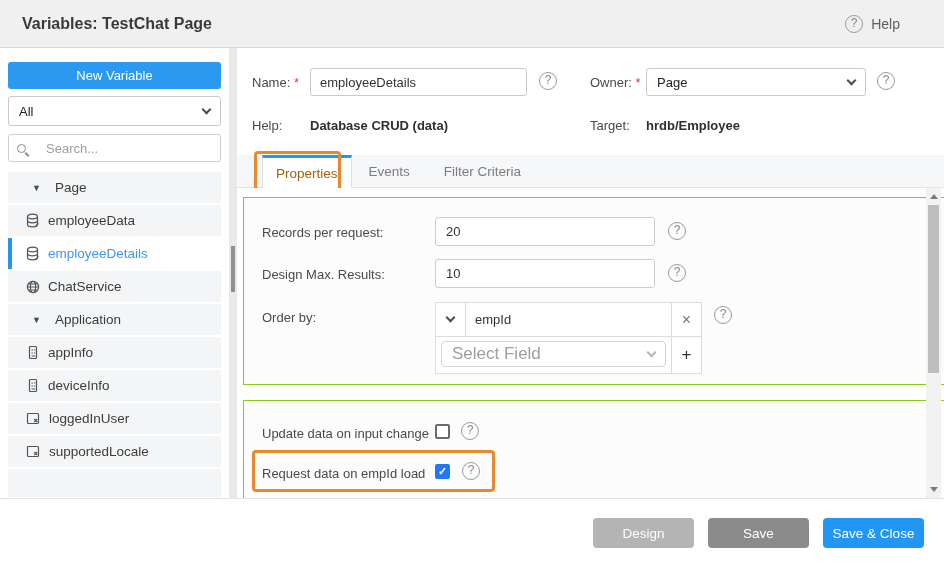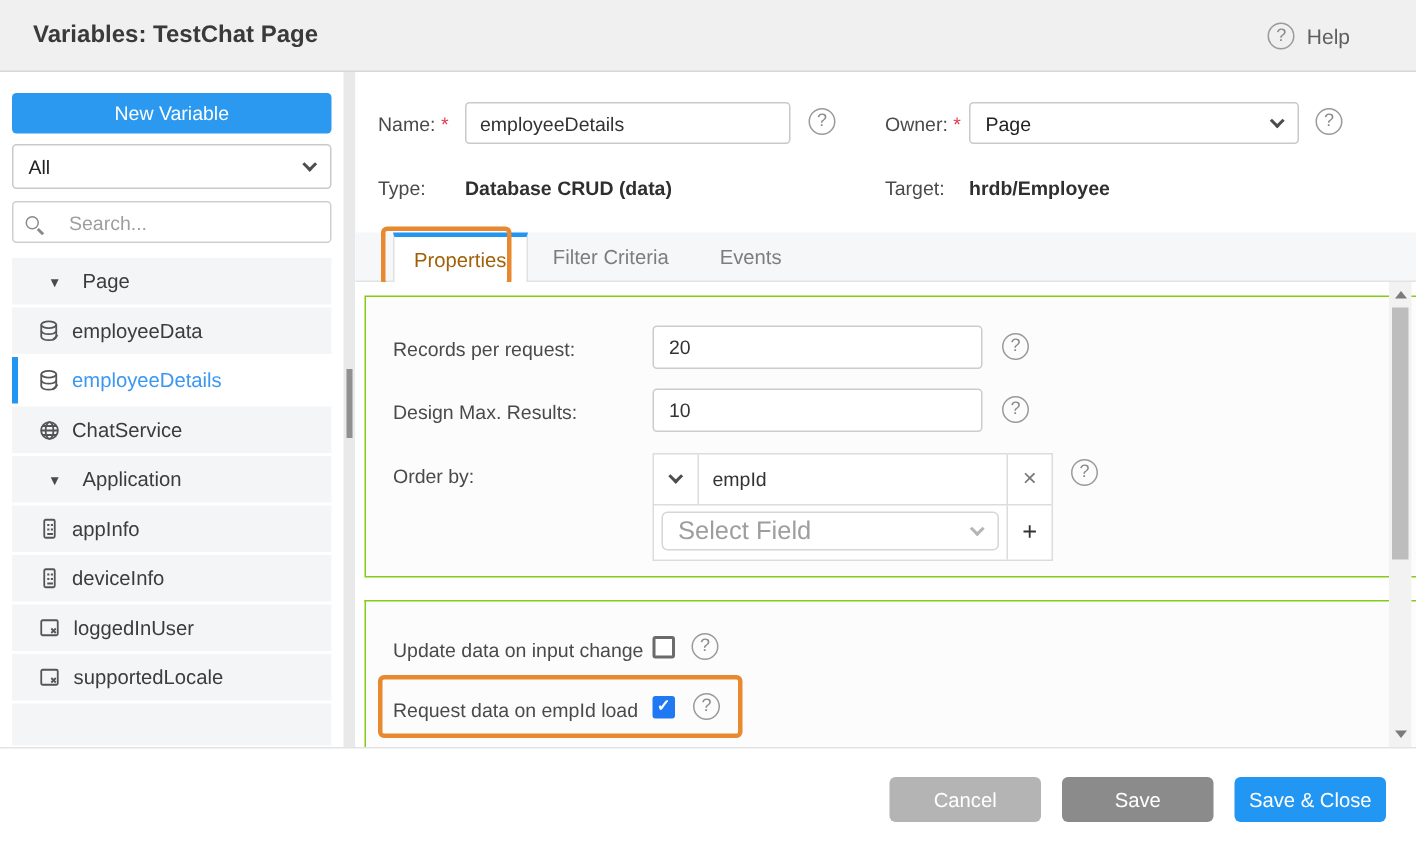--- a/index.html
+++ b/index.html
@@ -249,30 +249,30 @@
 
       <div class="flabel" style="left:353px; top:27px;">
         <span>Owner:</span> <span class="req">*</span>
       </div>
       <div class="fselect" style="left:409px; top:20px; width:220px;">
         <span>Page</span>
         <span class="chev"></span>
       </div>
       <span class="qicon qabs" style="left:640px; top:24px;">?</span>
 
-      <div class="flabel" style="left:15px; top:70px;">Type:</div>
+      <div class="flabel" style="left:15px; top:70px;">Help:</div>
       <div class="fvalue" style="left:73px; top:70px;">Database CRUD (data)</div>
       <div class="flabel" style="left:353px; top:70px;">Target:</div>
       <div class="fvalue" style="left:409px; top:70px;">hrdb/Employee</div>
     </div>
 
     <div class="tabbar">
       <div class="tab active">Properties</div>
+      <div class="tab">Events</div>
       <div class="tab">Filter Criteria</div>
-      <div class="tab">Events</div>
     </div>
     <div class="annot annot-tab"></div>
 
     <div class="content">
 
       <div class="card card1">
         <div class="clabel" style="top:27px;">Records per request:</div>
         <input class="cinput" style="top: 19px;" value="20">
         <span class="qicon qabs" style="left:424px; top:24px;">?</span>
 
@@ -321,16 +321,16 @@
       <div class="scrollbar">
         <span class="sb-up"></span>
         <span class="sb-thumb"></span>
         <span class="sb-down"></span>
       </div>
     </div>
   </div>
 </div>
 
 <div class="footer">
-  <button class="fbtn cancel">Cancel</button>
+  <button class="fbtn cancel">Design</button>
   <button class="fbtn save">Save</button>
   <button class="fbtn saveclose">Save &amp; Close</button>
 </div>
 
 </body></html>

